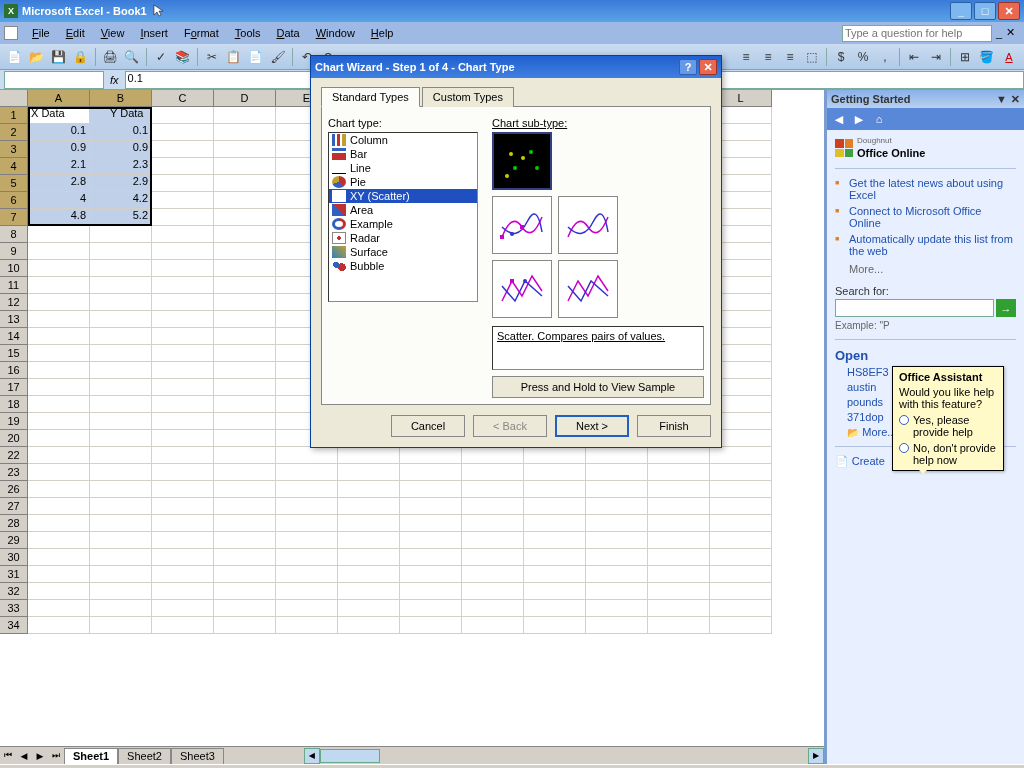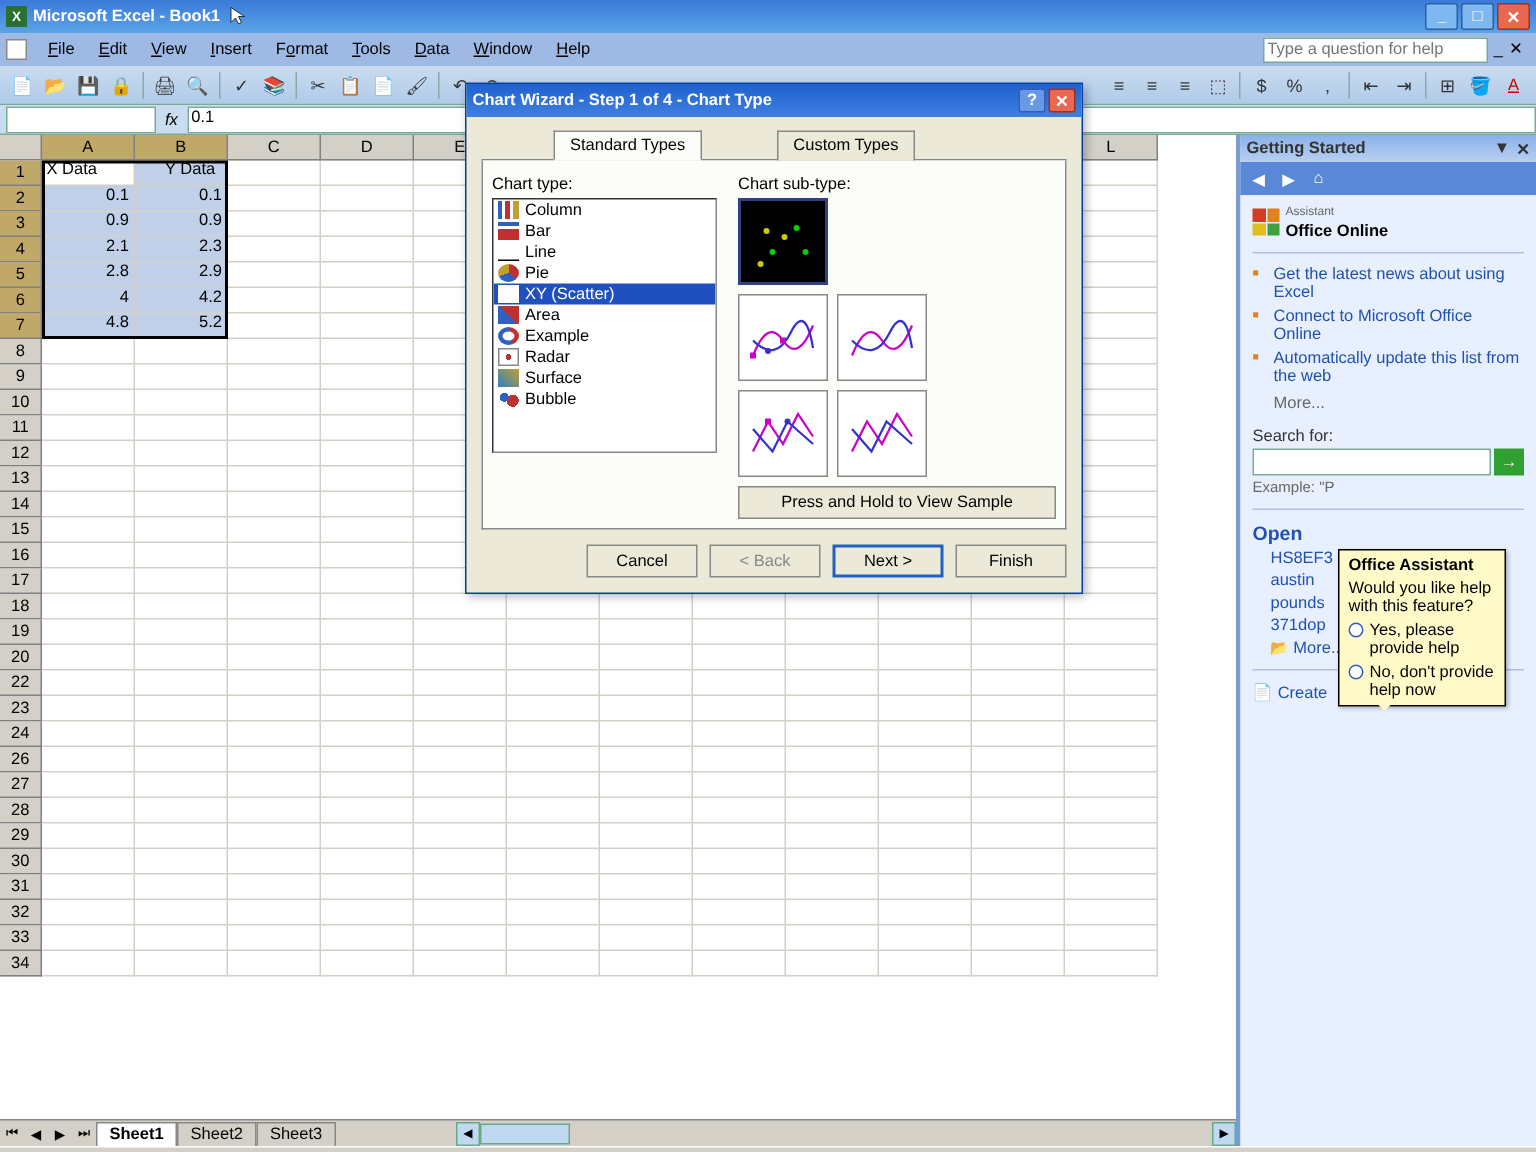--- a/index.html
+++ b/index.html
@@ -91,26 +91,26 @@
 
 
 .dialog { position: absolute; left: 310px; top: 55px; width: 412px; background: #ece9d8; border: 1px solid #0040a0; box-shadow: 2px 2px 6px rgba(0,0,0,0.3); }
 .dialog .dlg-title { height: 22px; background: linear-gradient(#2060d0, #4080e0); color: #fff; font-weight: bold; display: flex; align-items: center; padding: 0 4px; }
 .dialog .dlg-title .spacer { flex: 1; }
 .dialog .dlg-title .dbtn { width: 18px; height: 16px; margin-left: 2px; display: inline-flex; align-items: center; justify-content: center; border-radius: 2px; }
 .dialog .dlg-title .dbtn.help { background: #6898e8; border: 1px solid #3060b0; }
 .dialog .dlg-title .dbtn.close { background: #e86850; border: 1px solid #a03020; color: #fff; }
 .dialog .dlg-body { padding: 8px 10px 10px 10px; }
 .dialog .tabs { display: flex; border-bottom: 1px solid #888; }
-.dialog .tabs .tab { padding: 3px 10px; border: 1px solid #888; border-bottom: none; background: #ece9d8; margin-right: 2px; position: relative; top: 1px; margin-left: 48px; }
+.dialog .tabs .tab { padding: 3px 10px; border: 1px solid #888; border-bottom: none; background: #ece9d8; margin-right: 2px; position: relative; top: 1px; }
 .dialog .tabs .tab.active { background: #fcfcf8; border-bottom: 1px solid #fcfcf8; }
 .dialog .tab-content { padding: 10px 6px 6px 6px; background: #fcfcf8; border: 1px solid #888; border-top: none; }
 .dialog .cols { display: flex; gap: 14px; }
 .dialog .col-left { width: 150px; }
-.dialog .col-right { flex: 1; }
+.dialog .col-right { flex: 1; text-decoration: underline; }
 .dialog .label { margin-bottom: 3px; }
 .dialog .chart-listbox { height: 170px; border: 1px inset #888; background: #fff; overflow-y: scroll; }
 .dialog .chart-listbox .item { display: flex; align-items: center; padding: 1px 3px; gap: 4px; }
 .dialog .chart-listbox .item.sel { background: #2050c0; color: #fff; }
 .dialog .chart-listbox .item .ico { width: 14px; height: 12px; display: inline-block; }
 .dialog .subgrid { display: flex; flex-wrap: wrap; gap: 6px; }
 .dialog .subgrid .sub { width: 60px; height: 58px; border: 1px solid #888; background: #fff; display: flex; align-items: center; justify-content: center; position: relative; }
 .dialog .subgrid .sub.sel { border: 2px solid #304080; background: #000; }
 .dialog .desc { margin-top: 8px; height: 44px; border: 1px inset #888; background: #fff; padding: 3px 4px; }
 .dialog .holdbtn { margin-top: 6px; height: 22px; width: 100%; border: 1px solid #888; background: #ece9d8; }
@@ -560,35 +560,20 @@
           <div class="cell" style="width: 62px;"></div>
           <div class="cell" style="width: 62px;"></div>
           <div class="cell" style="width: 62px;"></div>
           <div class="cell" style="width: 62px;"></div>
           <div class="cell" style="width: 62px;"></div>
           <div class="cell" style="width: 62px;"></div>
           <div class="cell" style="width: 62px;"></div>
           <div class="cell" style="width: 62px;"></div>
         </div>
         <div class="row">
-          <div class="rh">24</div>
-          <div class="cell" style="width: 62px;"></div>
-          <div class="cell" style="width: 62px;"></div>
-          <div class="cell" style="width: 62px;"></div>
-          <div class="cell" style="width: 62px;"></div>
-          <div class="cell" style="width: 62px;"></div>
-          <div class="cell" style="width: 62px;"></div>
-          <div class="cell" style="width: 62px;"></div>
-          <div class="cell" style="width: 62px;"></div>
-          <div class="cell" style="width: 62px;"></div>
-          <div class="cell" style="width: 62px;"></div>
-          <div class="cell" style="width: 62px;"></div>
-          <div class="cell" style="width: 62px;"></div>
-        </div>
-        <div class="row">
           <div class="rh">26</div>
           <div class="cell" style="width: 62px;"></div>
           <div class="cell" style="width: 62px;"></div>
           <div class="cell" style="width: 62px;"></div>
           <div class="cell" style="width: 62px;"></div>
           <div class="cell" style="width: 62px;"></div>
           <div class="cell" style="width: 62px;"></div>
           <div class="cell" style="width: 62px;"></div>
           <div class="cell" style="width: 62px;"></div>
           <div class="cell" style="width: 62px;"></div>
@@ -750,21 +735,21 @@
     </div>
     <div class="tp-body">
       <div class="office-logo">
         <div class="boxes">
             <div></div>
             <div></div>
             <div></div>
             <div></div>
           </div>
         <div>
-          <div style="font-size:8px;color:#666">Assistant</div>
+          <div style="font-size:8px;color:#666">Doughnut</div>
           <div style="font-size:13px;font-weight:bold"><span>Office Online</span></div>
         </div>
       </div>
       <hr>
       <ul>
         <li>Get the latest news about using Excel</li>
         <li>Connect to Microsoft Office Online</li>
         <li>Automatically update this list from the web</li>
       </ul>
       <div class="more">More...</div>
@@ -890,20 +875,21 @@
                   <circle cx="28" cy="15" r="2" fill="#33c"></circle>
                 </svg>
             </div>
             <div class="sub">
               <svg>
                   <path d="M5,35 L15,15 L25,30 L35,10 L45,25" fill="none" stroke="#c0c" stroke-width="1.5"></path>
                   <path d="M5,20 L18,35 L28,15 L45,30" fill="none" stroke="#33c" stroke-width="1.5"></path>
                 </svg>
             </div>
           </div>
+          <div class="desc">Scatter. Compares pairs of values.</div>
           <button class="holdbtn">Press and Hold to View Sample</button>
         </div>
       </div>
     </div>
     <div class="dlg-buttons">
       <button>Cancel</button>
       <button disabled="">&lt; Back</button>
       <button class="default">Next &gt;</button>
       <button>Finish</button>
     </div>

